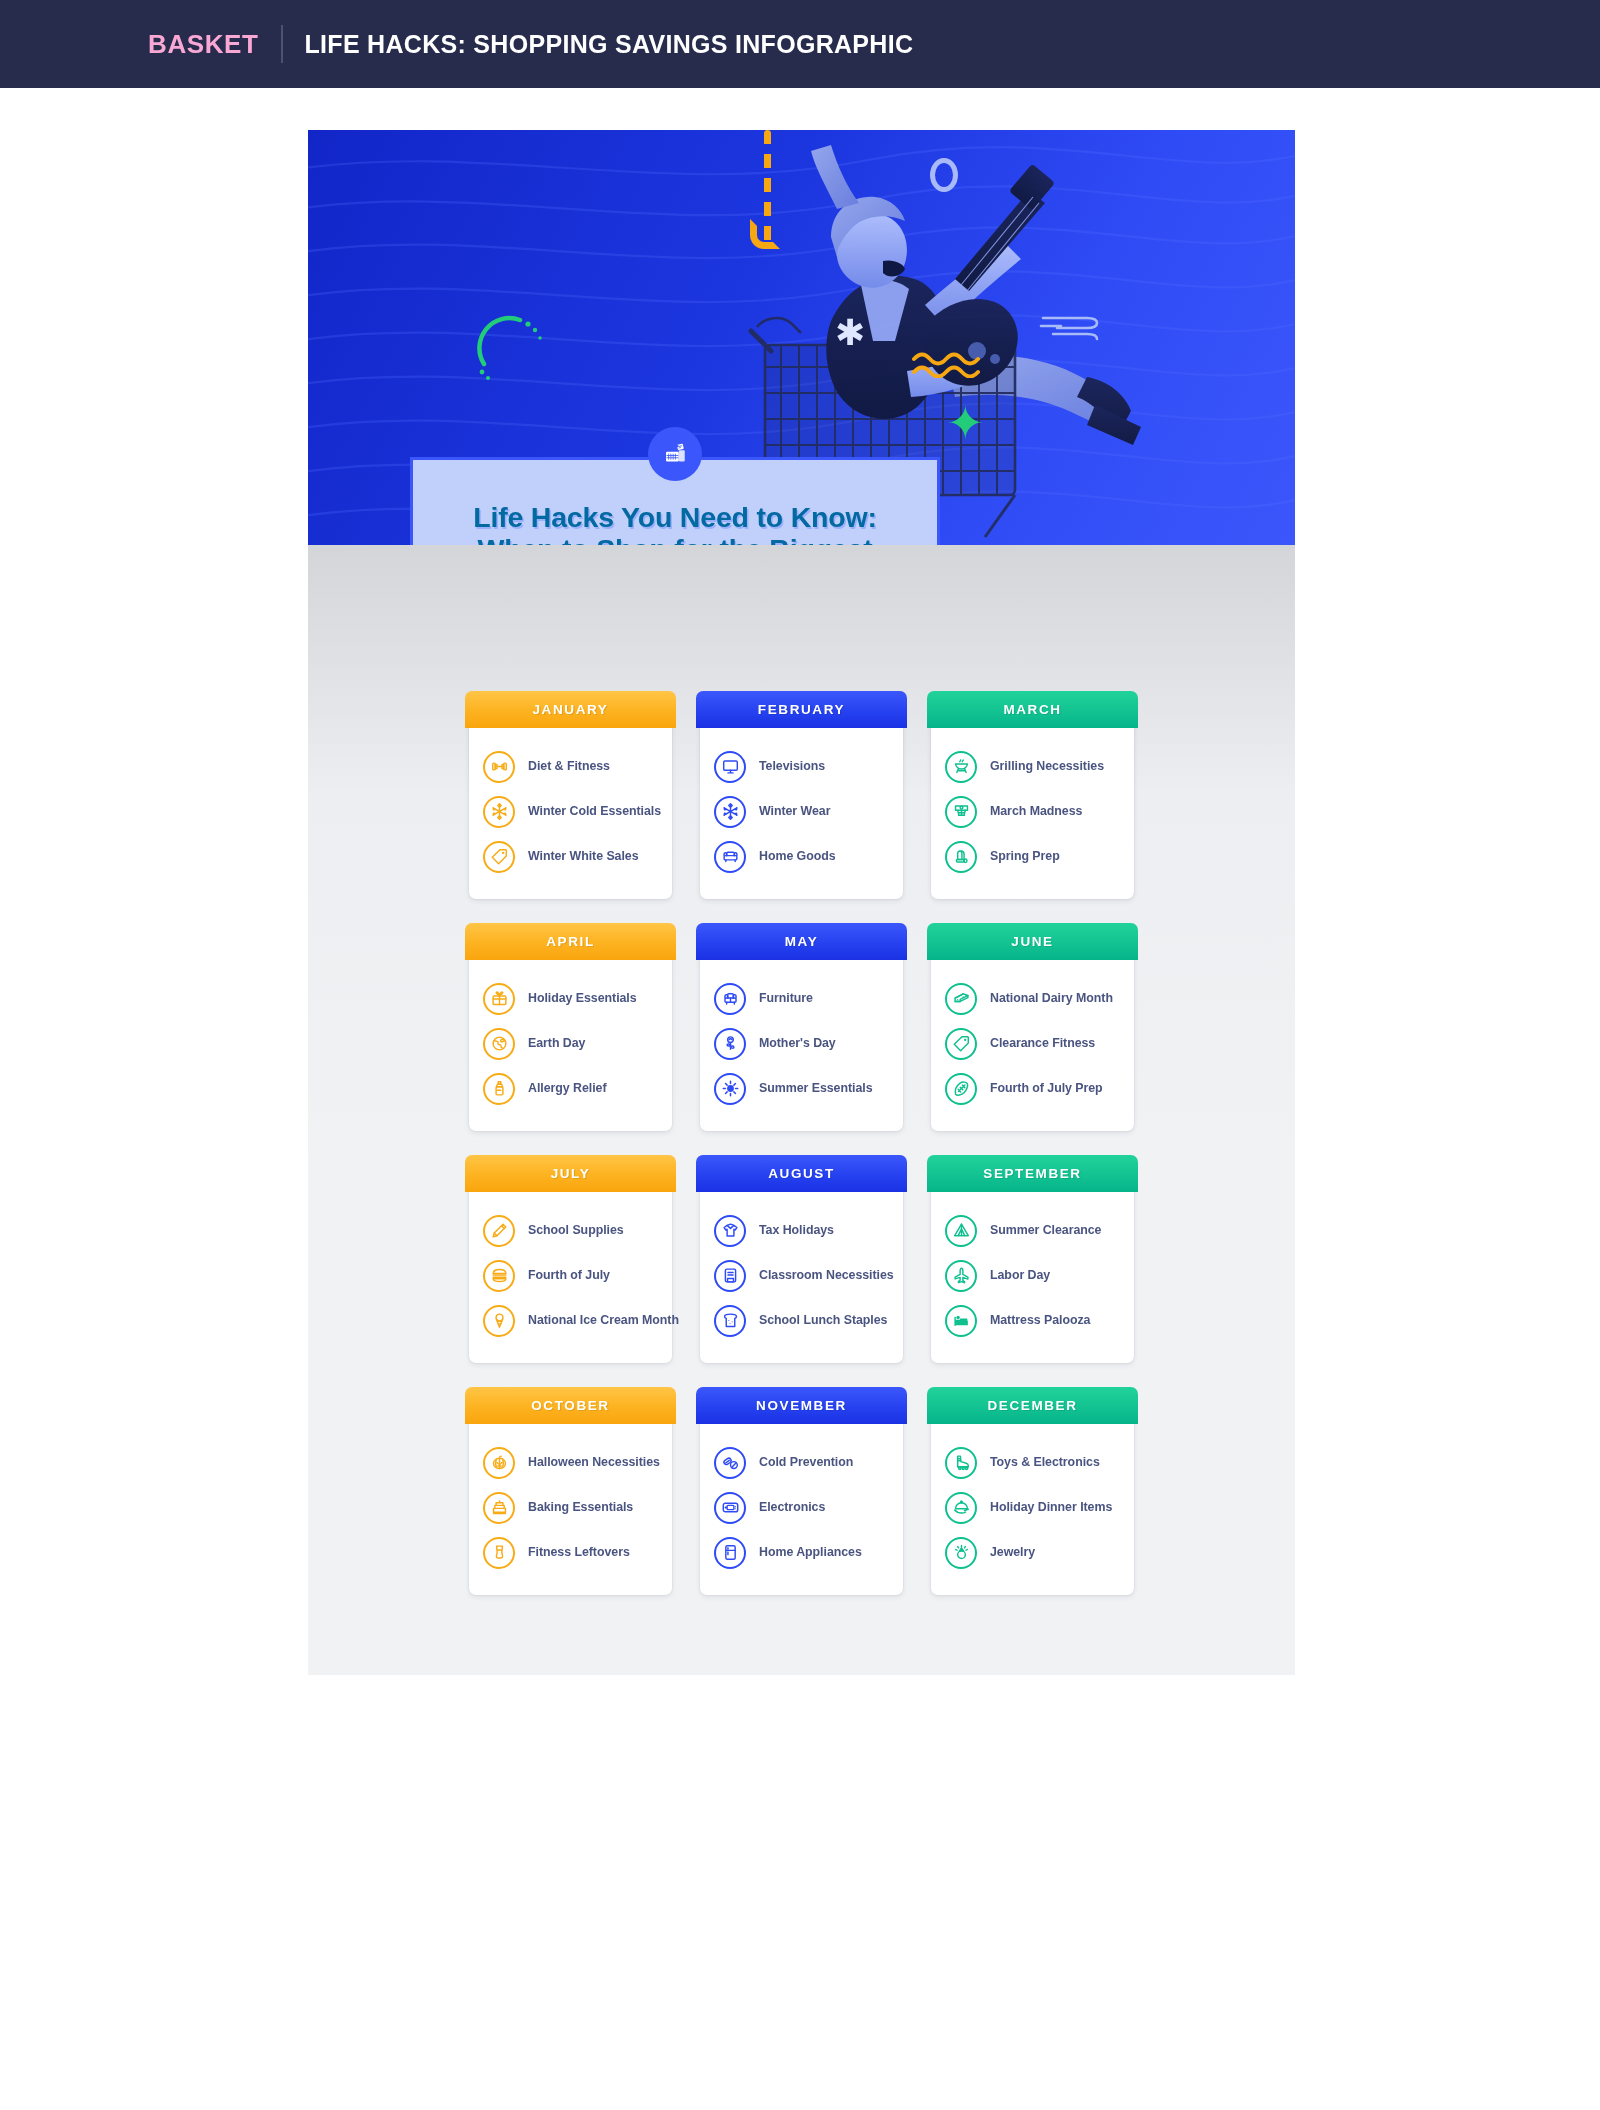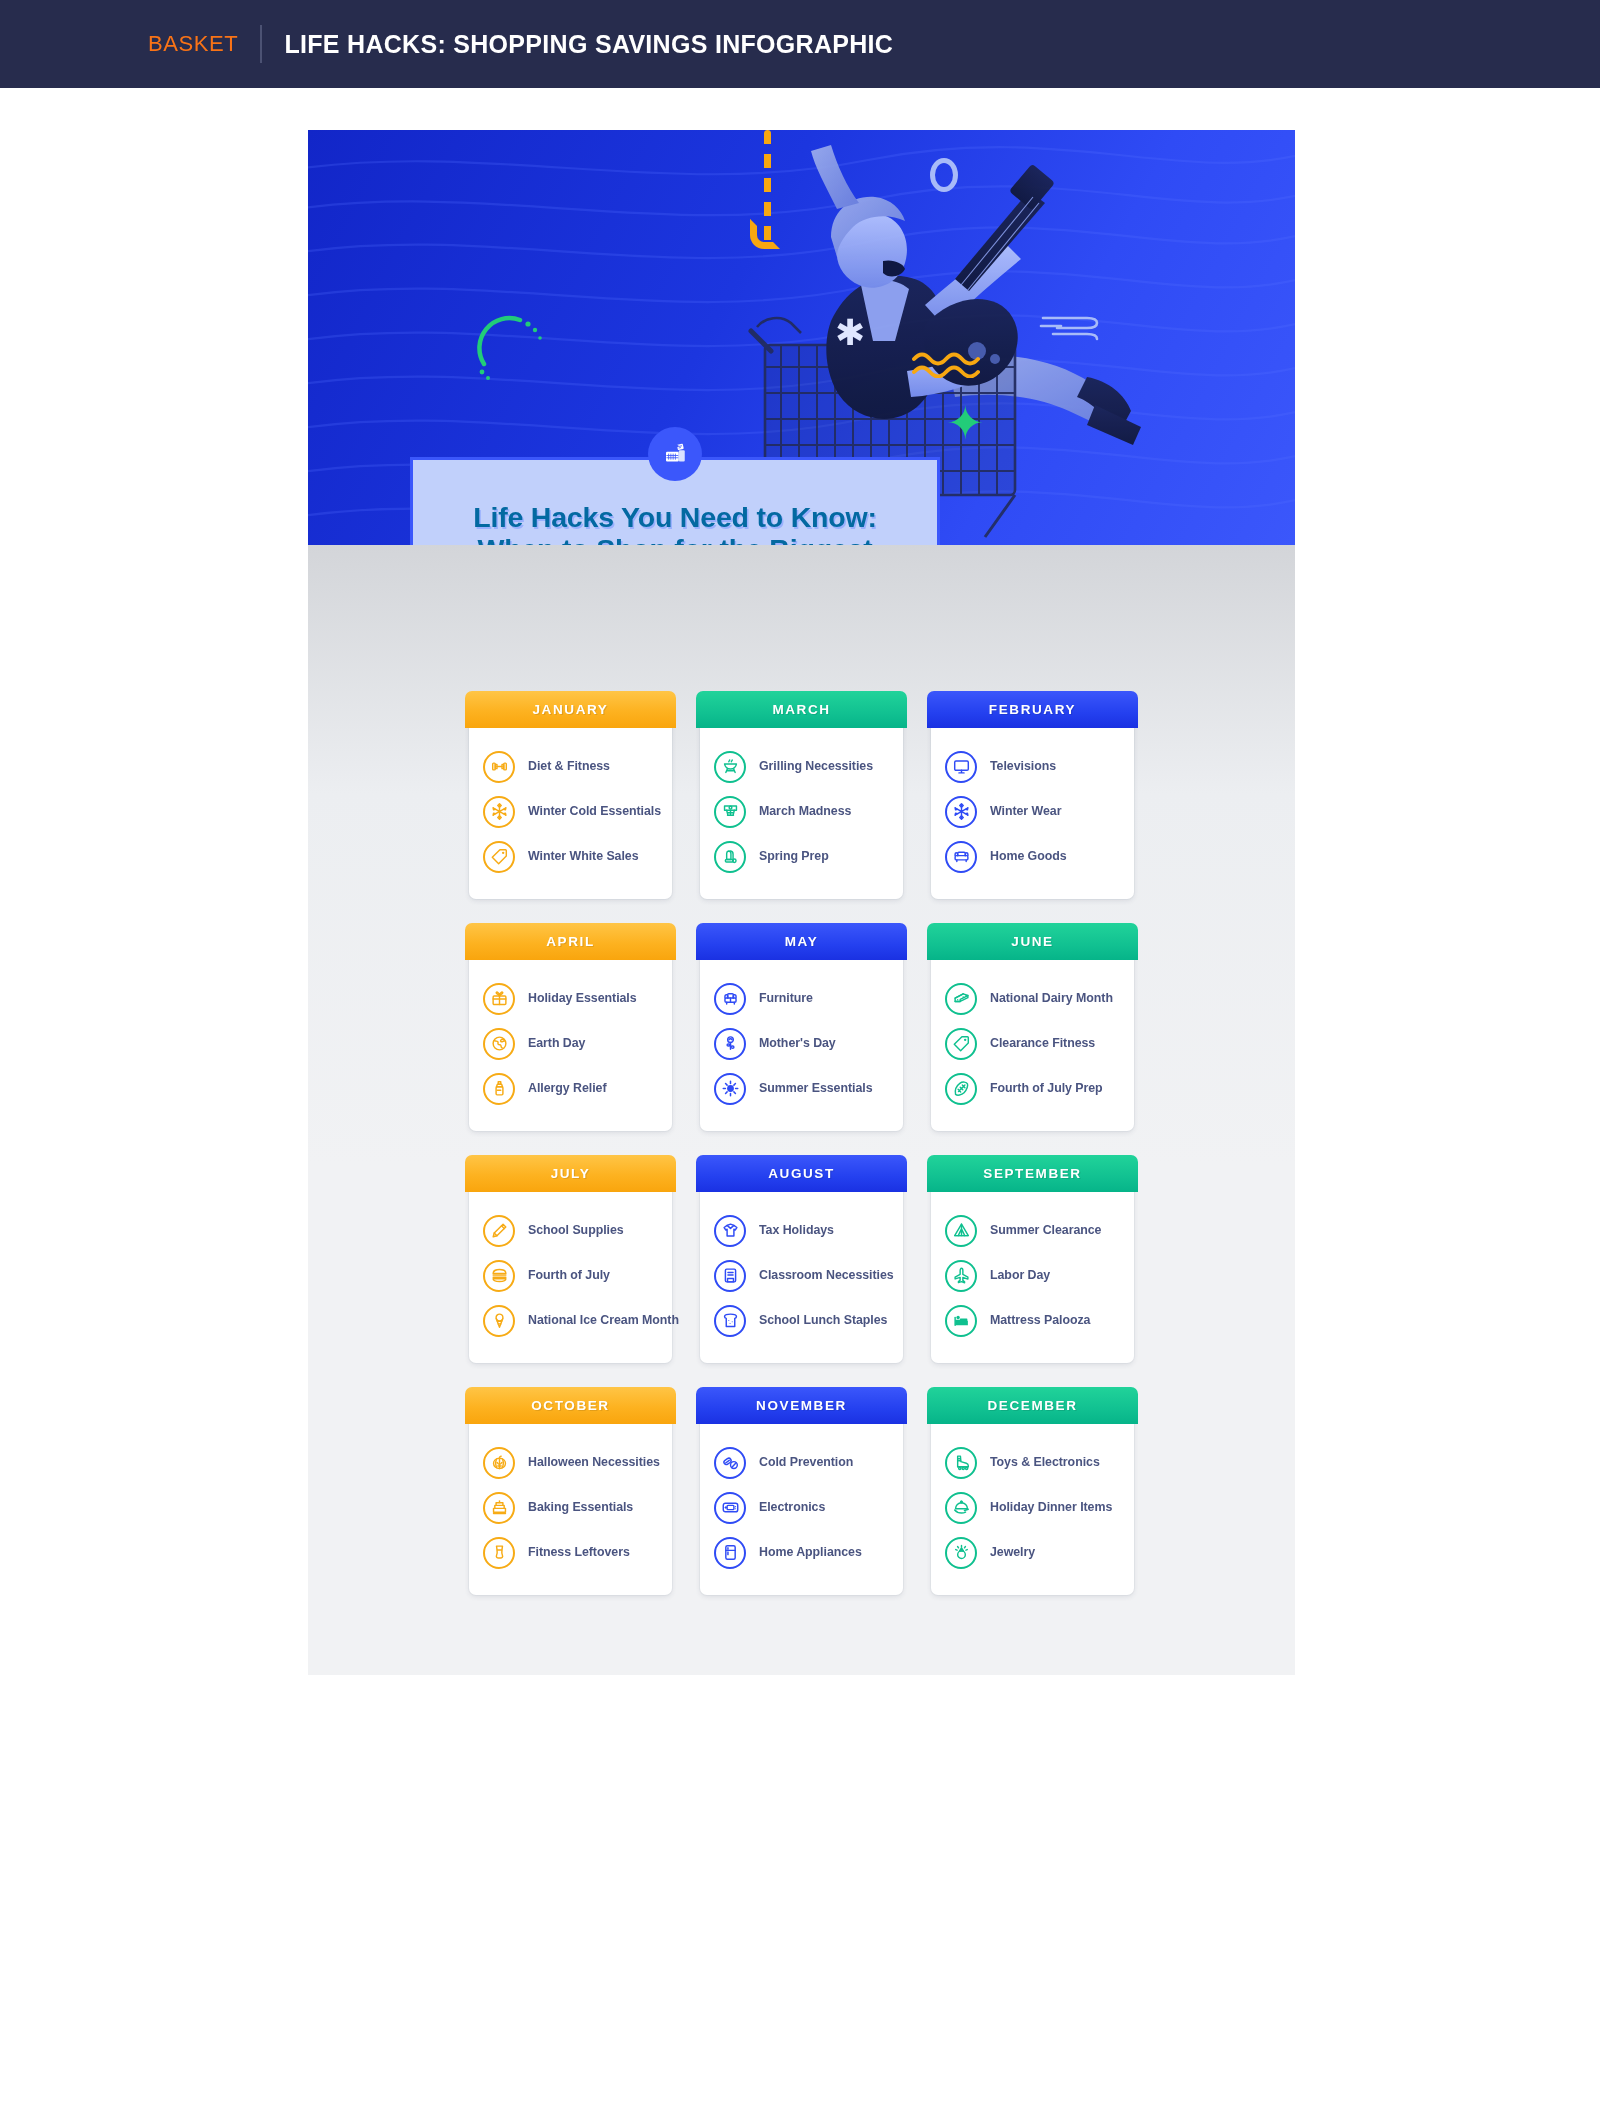--- a/index.html
+++ b/index.html
@@ -14,23 +14,23 @@
 
   
   .topbar {
     height: 88px;
     background: #272c4d;
     display: flex;
     align-items: center;
     padding-left: 148px;
   }
   .brand {
-    color: #f97316;
-    font-size: 22px;
-    font-weight: normal;
+    color: #f9a8d4;
+    font-size: 26px;
+    font-weight: bold;
     letter-spacing: 0.6px;
   }
   .brand-divider {
     width: 2px;
     height: 38px;
     background: #4c5273;
     margin: 0 22px;
   }
   .topbar-title {
     color: #ffffff;
@@ -408,20 +408,63 @@
                     <g fill="none" stroke="currentColor" stroke-width="1.7" stroke-linecap="round" stroke-linejoin="round">
                       <path d="M10.5 2H17a1 1 0 011 1v6.5L9 18.5 1.5 11 10.5 2z"></path>
                       <circle cx="14.3" cy="5.7" r="1.4" fill="currentColor" stroke="none"></circle>
                     </g>
                   </svg>
                 </span>
                 <span class="row-label">Winter White Sales</span>
               </div>
             </div>
           </div>
+          <div class="card blue">
+            <div class="card-head">
+              <span class="card-head-label">FEBRUARY</span>
+            </div>
+            <div class="card-body">
+              <div class="row">
+                <span class="icon-circle">
+                  <svg viewBox="0 0 20 20">
+                    <g fill="none" stroke="currentColor" stroke-width="1.7" stroke-linecap="round" stroke-linejoin="round">
+                      <rect x="2" y="3.5" width="16" height="11" rx="1.5"></rect>
+                      <path d="M7 17.5h6M10 14.5v3"></path>
+                    </g>
+                  </svg>
+                </span>
+                <span class="row-label">Televisions</span>
+              </div>
+              <div class="row">
+                <span class="icon-circle">
+                  <svg viewBox="0 0 20 20">
+                    <g fill="none" stroke="currentColor" stroke-width="1.7" stroke-linecap="round" stroke-linejoin="round">
+                      <path d="M10 2v16M3 6l14 8M17 6L3 14"></path>
+                      <path d="M10 5l-2-2 2-2 2 2-2 2M10 15l-2 2 2 2 2-2-2-2"></path>
+                      <path d="M5.5 7.5L3 8l-.5-2.5M14.5 12.5L17 12l.5 2.5M14.5 7.5L17 8l.5-2.5M5.5 12.5L3 12l-.5 2.5"></path>
+                    </g>
+                  </svg>
+                </span>
+                <span class="row-label">Winter Wear</span>
+              </div>
+              <div class="row">
+                <span class="icon-circle">
+                  <svg viewBox="0 0 20 20">
+                    <g fill="none" stroke="currentColor" stroke-width="1.7" stroke-linecap="round" stroke-linejoin="round">
+                      <path d="M2.5 9V7a1.5 1.5 0 013 0v2M14.5 9V7a1.5 1.5 0 013 0v2"></path>
+                      <rect x="2.5" y="9" width="15" height="5" rx="1.5"></rect>
+                      <path d="M5.5 9V6.5A1.5 1.5 0 017 5h6a1.5 1.5 0 011.5 1.5V9"></path>
+                      <path d="M4.5 14v2M15.5 14v2"></path>
+                    </g>
+                  </svg>
+                </span>
+                <span class="row-label">Home Goods</span>
+              </div>
+            </div>
+          </div>
           <div class="card green">
             <div class="card-head">
               <span class="card-head-label">MARCH</span>
             </div>
             <div class="card-body">
               <div class="row">
                 <span class="icon-circle">
                   <svg viewBox="0 0 20 20">
                     <g fill="none" stroke="currentColor" stroke-width="1.7" stroke-linecap="round" stroke-linejoin="round">
                       <path d="M3 7h14a7 7 0 01-7 6 7 7 0 01-7-6z"></path>
@@ -449,63 +492,20 @@
                   <svg viewBox="0 0 20 20">
                     <g fill="none" stroke="currentColor" stroke-width="1.7" stroke-linecap="round" stroke-linejoin="round">
                       <path d="M7.5 3.5a3 3 0 013 3v7H5.5v-7a3 3 0 012-3z"></path>
                       <path d="M9.5 3.5c2 0 3.5 1.6 3.5 3.5v8"></path>
                       <rect x="4" y="13.5" width="9" height="3" rx="1.2"></rect>
                       <circle cx="14.5" cy="15" r="2"></circle>
                     </g>
                   </svg>
                 </span>
                 <span class="row-label">Spring Prep</span>
-              </div>
-            </div>
-          </div>
-          <div class="card blue">
-            <div class="card-head">
-              <span class="card-head-label">FEBRUARY</span>
-            </div>
-            <div class="card-body">
-              <div class="row">
-                <span class="icon-circle">
-                  <svg viewBox="0 0 20 20">
-                    <g fill="none" stroke="currentColor" stroke-width="1.7" stroke-linecap="round" stroke-linejoin="round">
-                      <rect x="2" y="3.5" width="16" height="11" rx="1.5"></rect>
-                      <path d="M7 17.5h6M10 14.5v3"></path>
-                    </g>
-                  </svg>
-                </span>
-                <span class="row-label">Televisions</span>
-              </div>
-              <div class="row">
-                <span class="icon-circle">
-                  <svg viewBox="0 0 20 20">
-                    <g fill="none" stroke="currentColor" stroke-width="1.7" stroke-linecap="round" stroke-linejoin="round">
-                      <path d="M10 2v16M3 6l14 8M17 6L3 14"></path>
-                      <path d="M10 5l-2-2 2-2 2 2-2 2M10 15l-2 2 2 2 2-2-2-2"></path>
-                      <path d="M5.5 7.5L3 8l-.5-2.5M14.5 12.5L17 12l.5 2.5M14.5 7.5L17 8l.5-2.5M5.5 12.5L3 12l-.5 2.5"></path>
-                    </g>
-                  </svg>
-                </span>
-                <span class="row-label">Winter Wear</span>
-              </div>
-              <div class="row">
-                <span class="icon-circle">
-                  <svg viewBox="0 0 20 20">
-                    <g fill="none" stroke="currentColor" stroke-width="1.7" stroke-linecap="round" stroke-linejoin="round">
-                      <path d="M2.5 9V7a1.5 1.5 0 013 0v2M14.5 9V7a1.5 1.5 0 013 0v2"></path>
-                      <rect x="2.5" y="9" width="15" height="5" rx="1.5"></rect>
-                      <path d="M5.5 9V6.5A1.5 1.5 0 017 5h6a1.5 1.5 0 011.5 1.5V9"></path>
-                      <path d="M4.5 14v2M15.5 14v2"></path>
-                    </g>
-                  </svg>
-                </span>
-                <span class="row-label">Home Goods</span>
               </div>
             </div>
           </div>
           <div class="card orange">
             <div class="card-head">
               <span class="card-head-label">APRIL</span>
             </div>
             <div class="card-body">
               <div class="row">
                 <span class="icon-circle">

